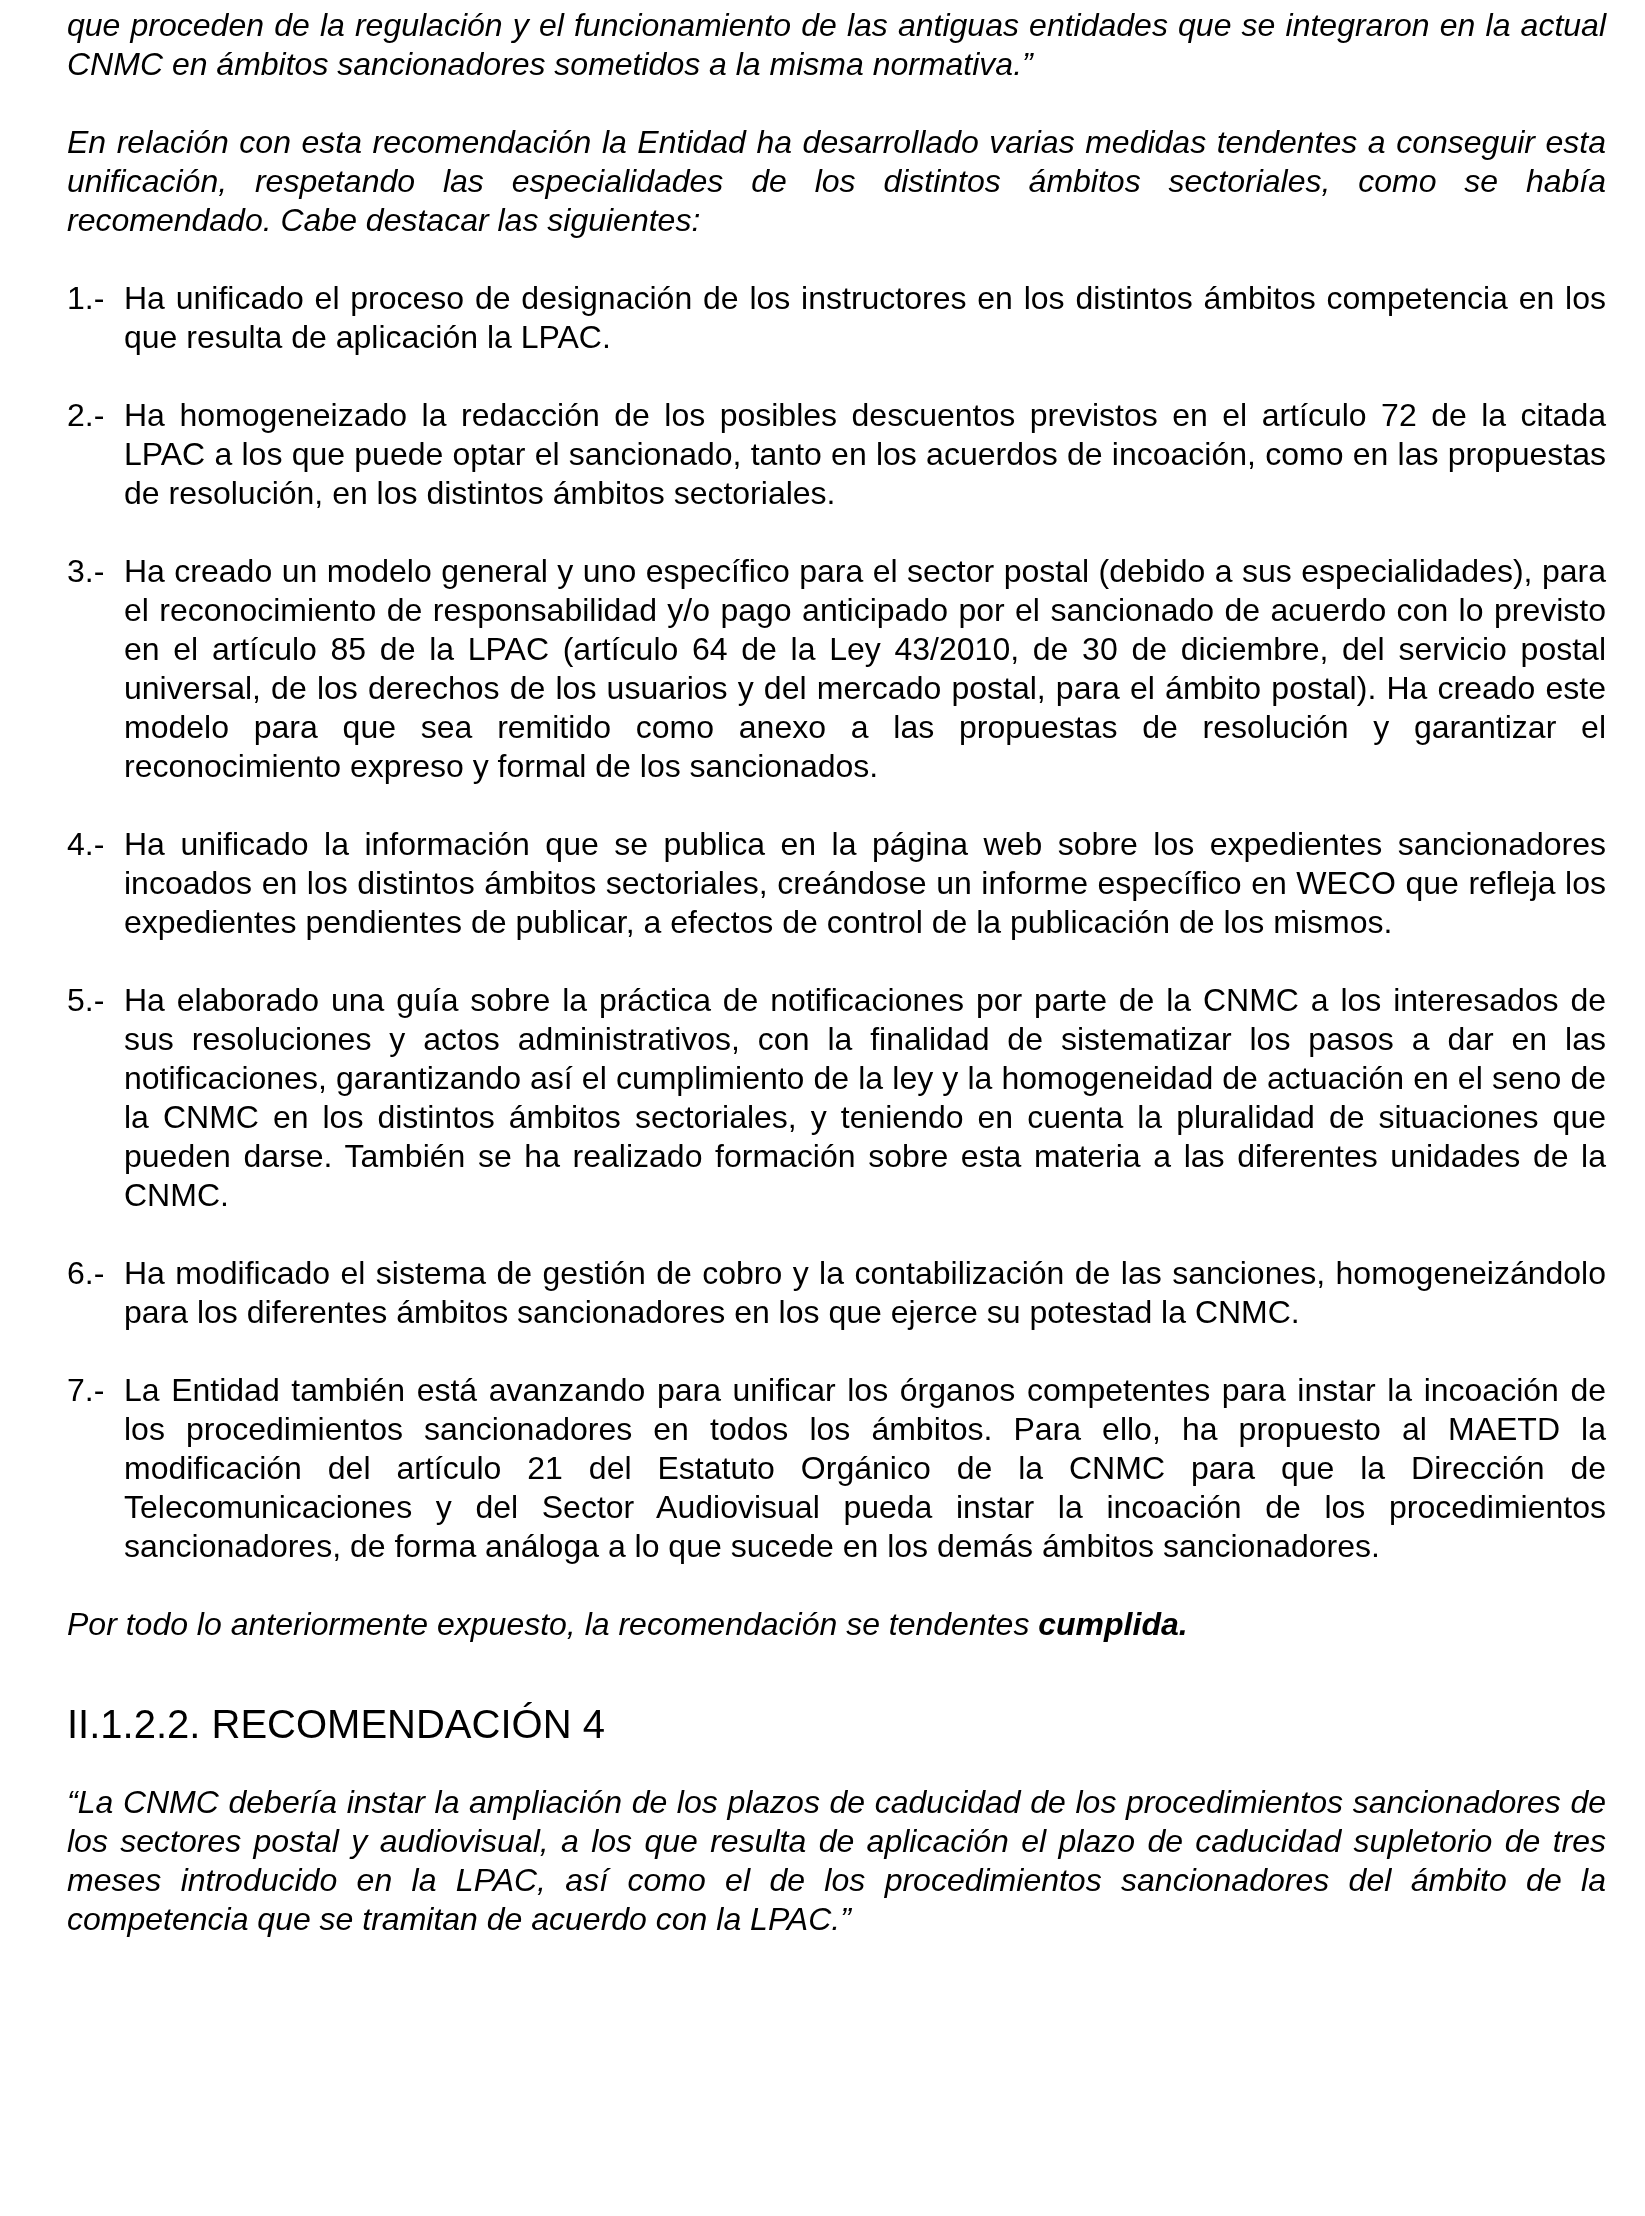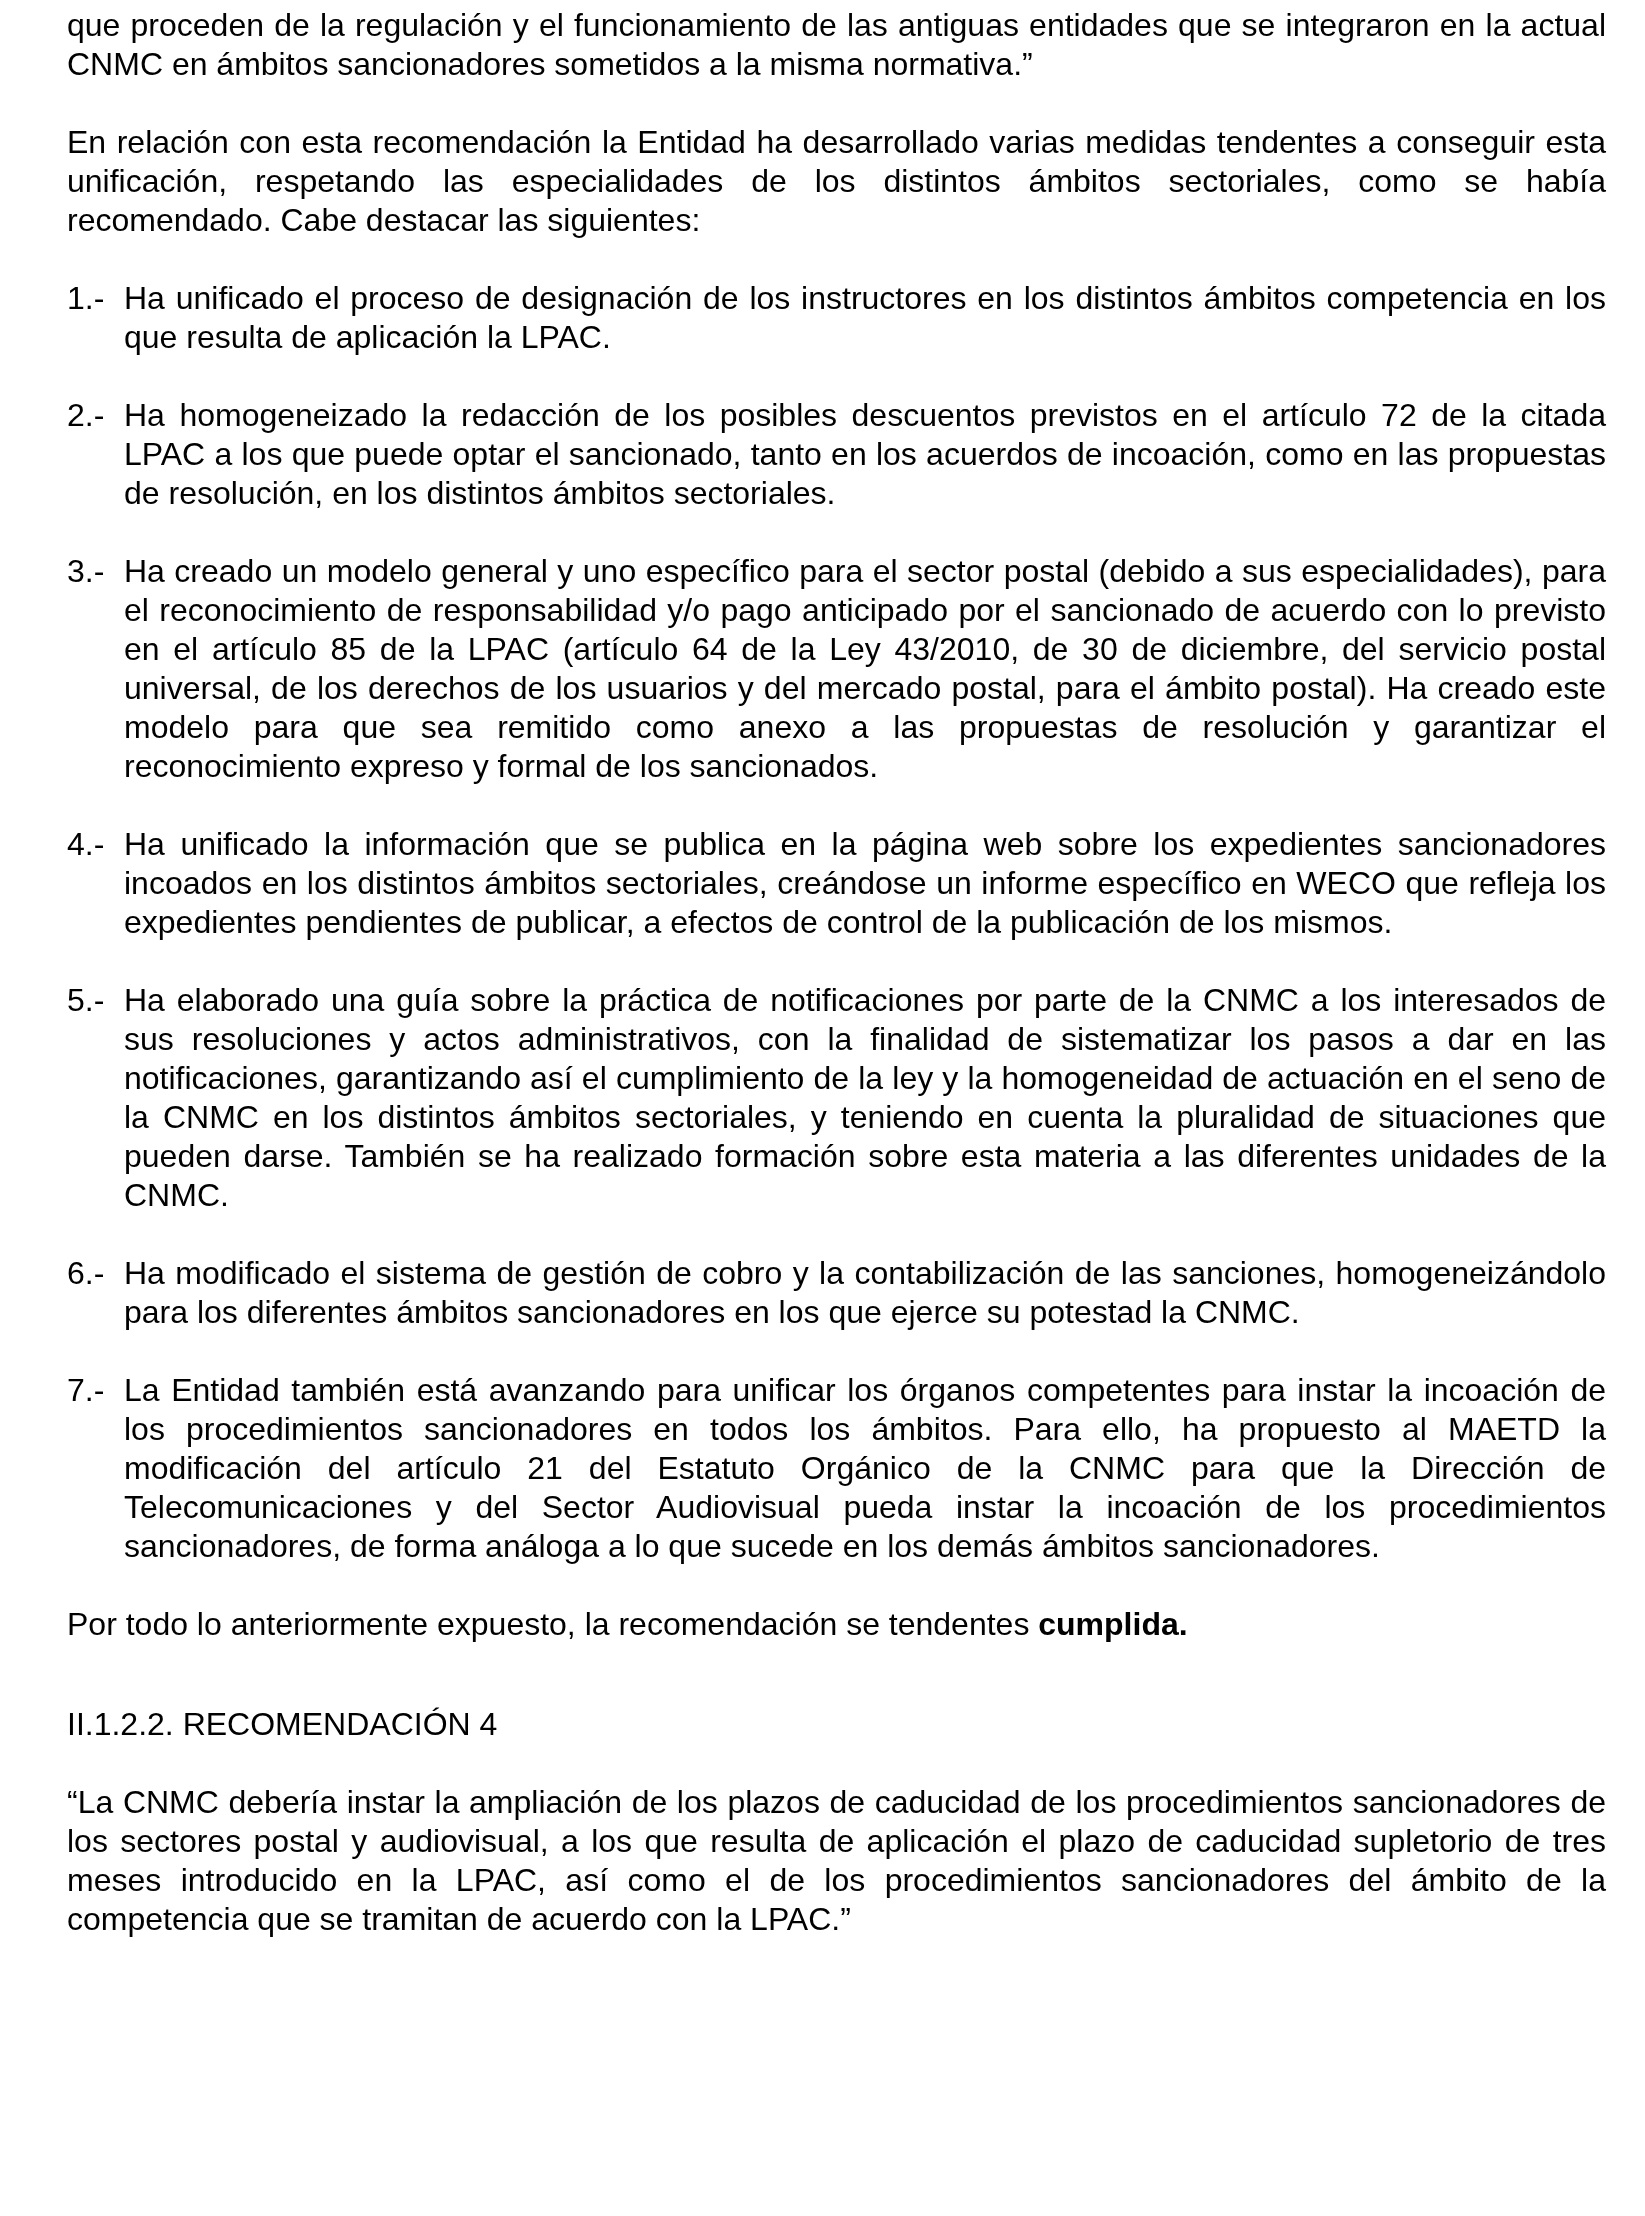--- a/index.html
+++ b/index.html
@@ -14,36 +14,37 @@
     padding: 6.4px 39px 0 67px;
     font-family: "Liberation Sans", sans-serif;
     font-size: 32px;
     line-height: 39px;
     color: #000000;
     overflow: hidden;
   }
   .para {
     margin: 0 0 39px 0;
     text-align: justify;
+    font-style: italic;
   }
   .list-item {
     position: relative;
     margin: 0 0 39px 0;
     padding-left: 57px;
     text-align: justify;
   }
   .list-item .num {
     position: absolute;
     left: 0;
     top: 0;
     white-space: nowrap;
   }
   .section-heading {
     margin: 61px 0 39px 0;
-    font-size: 32px;
+    font-size: 40px;
     font-weight: normal;
     line-height: 39px;
     text-align: left;
   }
   .bold {
     font-weight: bold;
   }
 </style>
 </head>
 <body>

